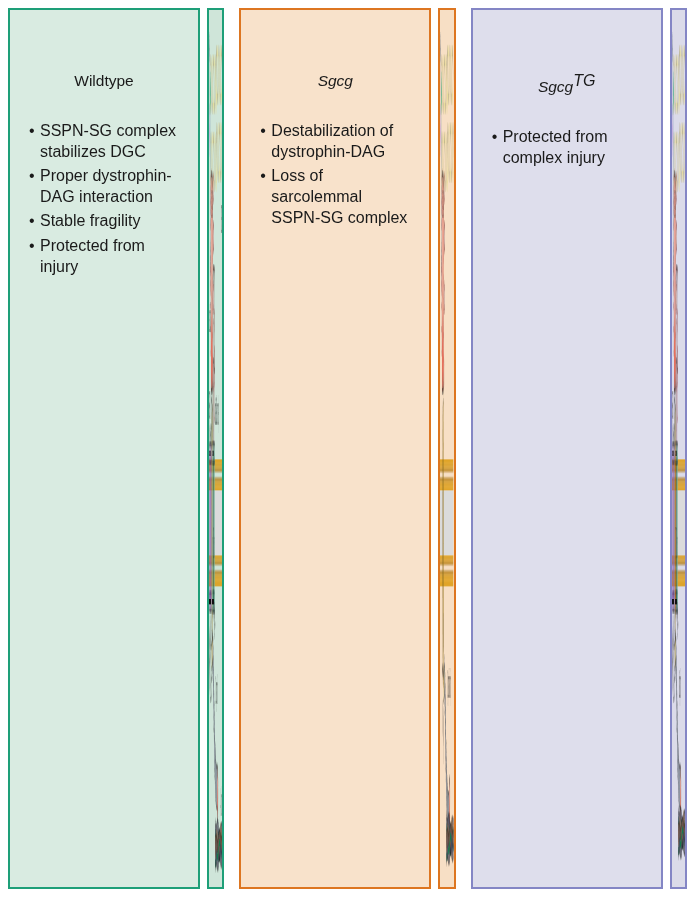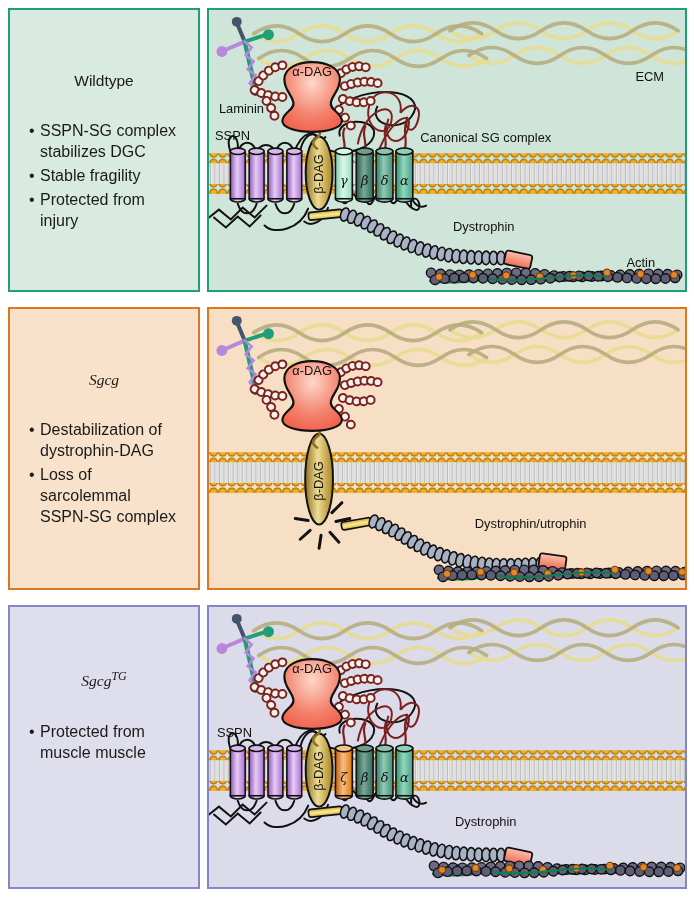--- a/index.html
+++ b/index.html
@@ -1,25 +1,25 @@
 <!DOCTYPE html>
 <html><head>
 <meta charset="utf-8">
 <style>
   html,body{margin:0;padding:0;background:#ffffff;}
   .page{width:694px;height:900px;box-sizing:border-box;padding:8px 7px 11px 8px;
-        display:flex;flex-direction:column;gap:15px;
+        display:flex;flex-direction:row;gap:15px;
         font-family:"Liberation Sans", sans-serif;}
   .row{flex:1;display:flex;gap:7px;min-height:0;}
   .card{width:192px;box-sizing:border-box;flex-shrink:0;
         border:2.5px solid var(--accent);background:var(--bg);
         padding:62px 18px 0 18px;color:#1a1a1a;}
   .card .title{margin:0 0 30px 0;text-align:center;font-size:15.5px;font-weight:400;}
-  .card .title.italic span,.card .title.italic sup{font-style:italic;font-family:Liberation Serif, serif;}
-  .card .title sup{font-size:12px;text-align:right;}
+  .card .title.italic span,.card .title.italic sup{font-style:italic;}
+  .card .title sup{font-size:16px;text-align:right;}
   .card ul{margin:0;padding:0 0 0 12px;list-style:none;font-size:16px;line-height:1.32;}
   .card li{position:relative;margin-bottom:3px;}
   .card li::before{content:"\2022";position:absolute;left:-11px;}
   .diagram{flex:1;box-sizing:border-box;border:2.5px solid var(--accent);
            background:var(--dbg);overflow:hidden;}
   .diagram svg{display:block;width:100%;height:100%;}
   svg text{font-family:"Liberation Sans", sans-serif;fill:#111;}
   text.lab{font-size:13px;}
   text.greek{font-family:"DejaVu Serif", serif;font-style:italic;font-size:13px;}
   #defs-svg{position:absolute;width:0;height:0;overflow:hidden;}
@@ -361,20 +361,21 @@
   </defs>
 </svg>
 
 <div class="page">
 
   <section class="row" style="--accent: #1E9F78; --bg: #D9EBE1; --dbg: #CFE5D9;">
     <aside class="card">
       <h2 class="title"><span>Wildtype</span></h2>
       <ul>
         <li>SSPN-SG complex stabilizes DGC</li>
+        <li>Proper dystrophin-DAG interaction</li>
         <li>Stable fragility</li>
         <li>Protected from injury</li>
       </ul>
     </aside>
     <div class="diagram">
       <svg viewBox="0 0 480 283" preserveAspectRatio="none">
         <use href="#ecm"></use>
         <use href="#mem"></use>
         <use href="#laminin"></use>
         <use href="#sspn"></use>
@@ -461,21 +462,21 @@
         <use href="#adag"></use>
         <text class="lab" x="268" y="222">Dystrophin/utrophin</text>
       </svg>
     </div>
   </section>
 
   <section class="row" style="--accent: #8486C5; --bg: #DEDEEC; --dbg: #DBDBE9;">
     <aside class="card">
       <h2 class="title italic"><span>Sgcg</span><sup>TG</sup></h2>
       <ul>
-        <li>Protected from muscle muscle</li>
+        <li>Protected from complex injury</li>
       </ul>
     </aside>
     <div class="diagram">
       <svg viewBox="0 0 480 283" preserveAspectRatio="none">
         <use href="#ecm"></use>
         <use href="#mem"></use>
         <use href="#laminin"></use>
         <use href="#sspn"></use>
         <use href="#intra"></use>
         <use href="#tangles"></use>

